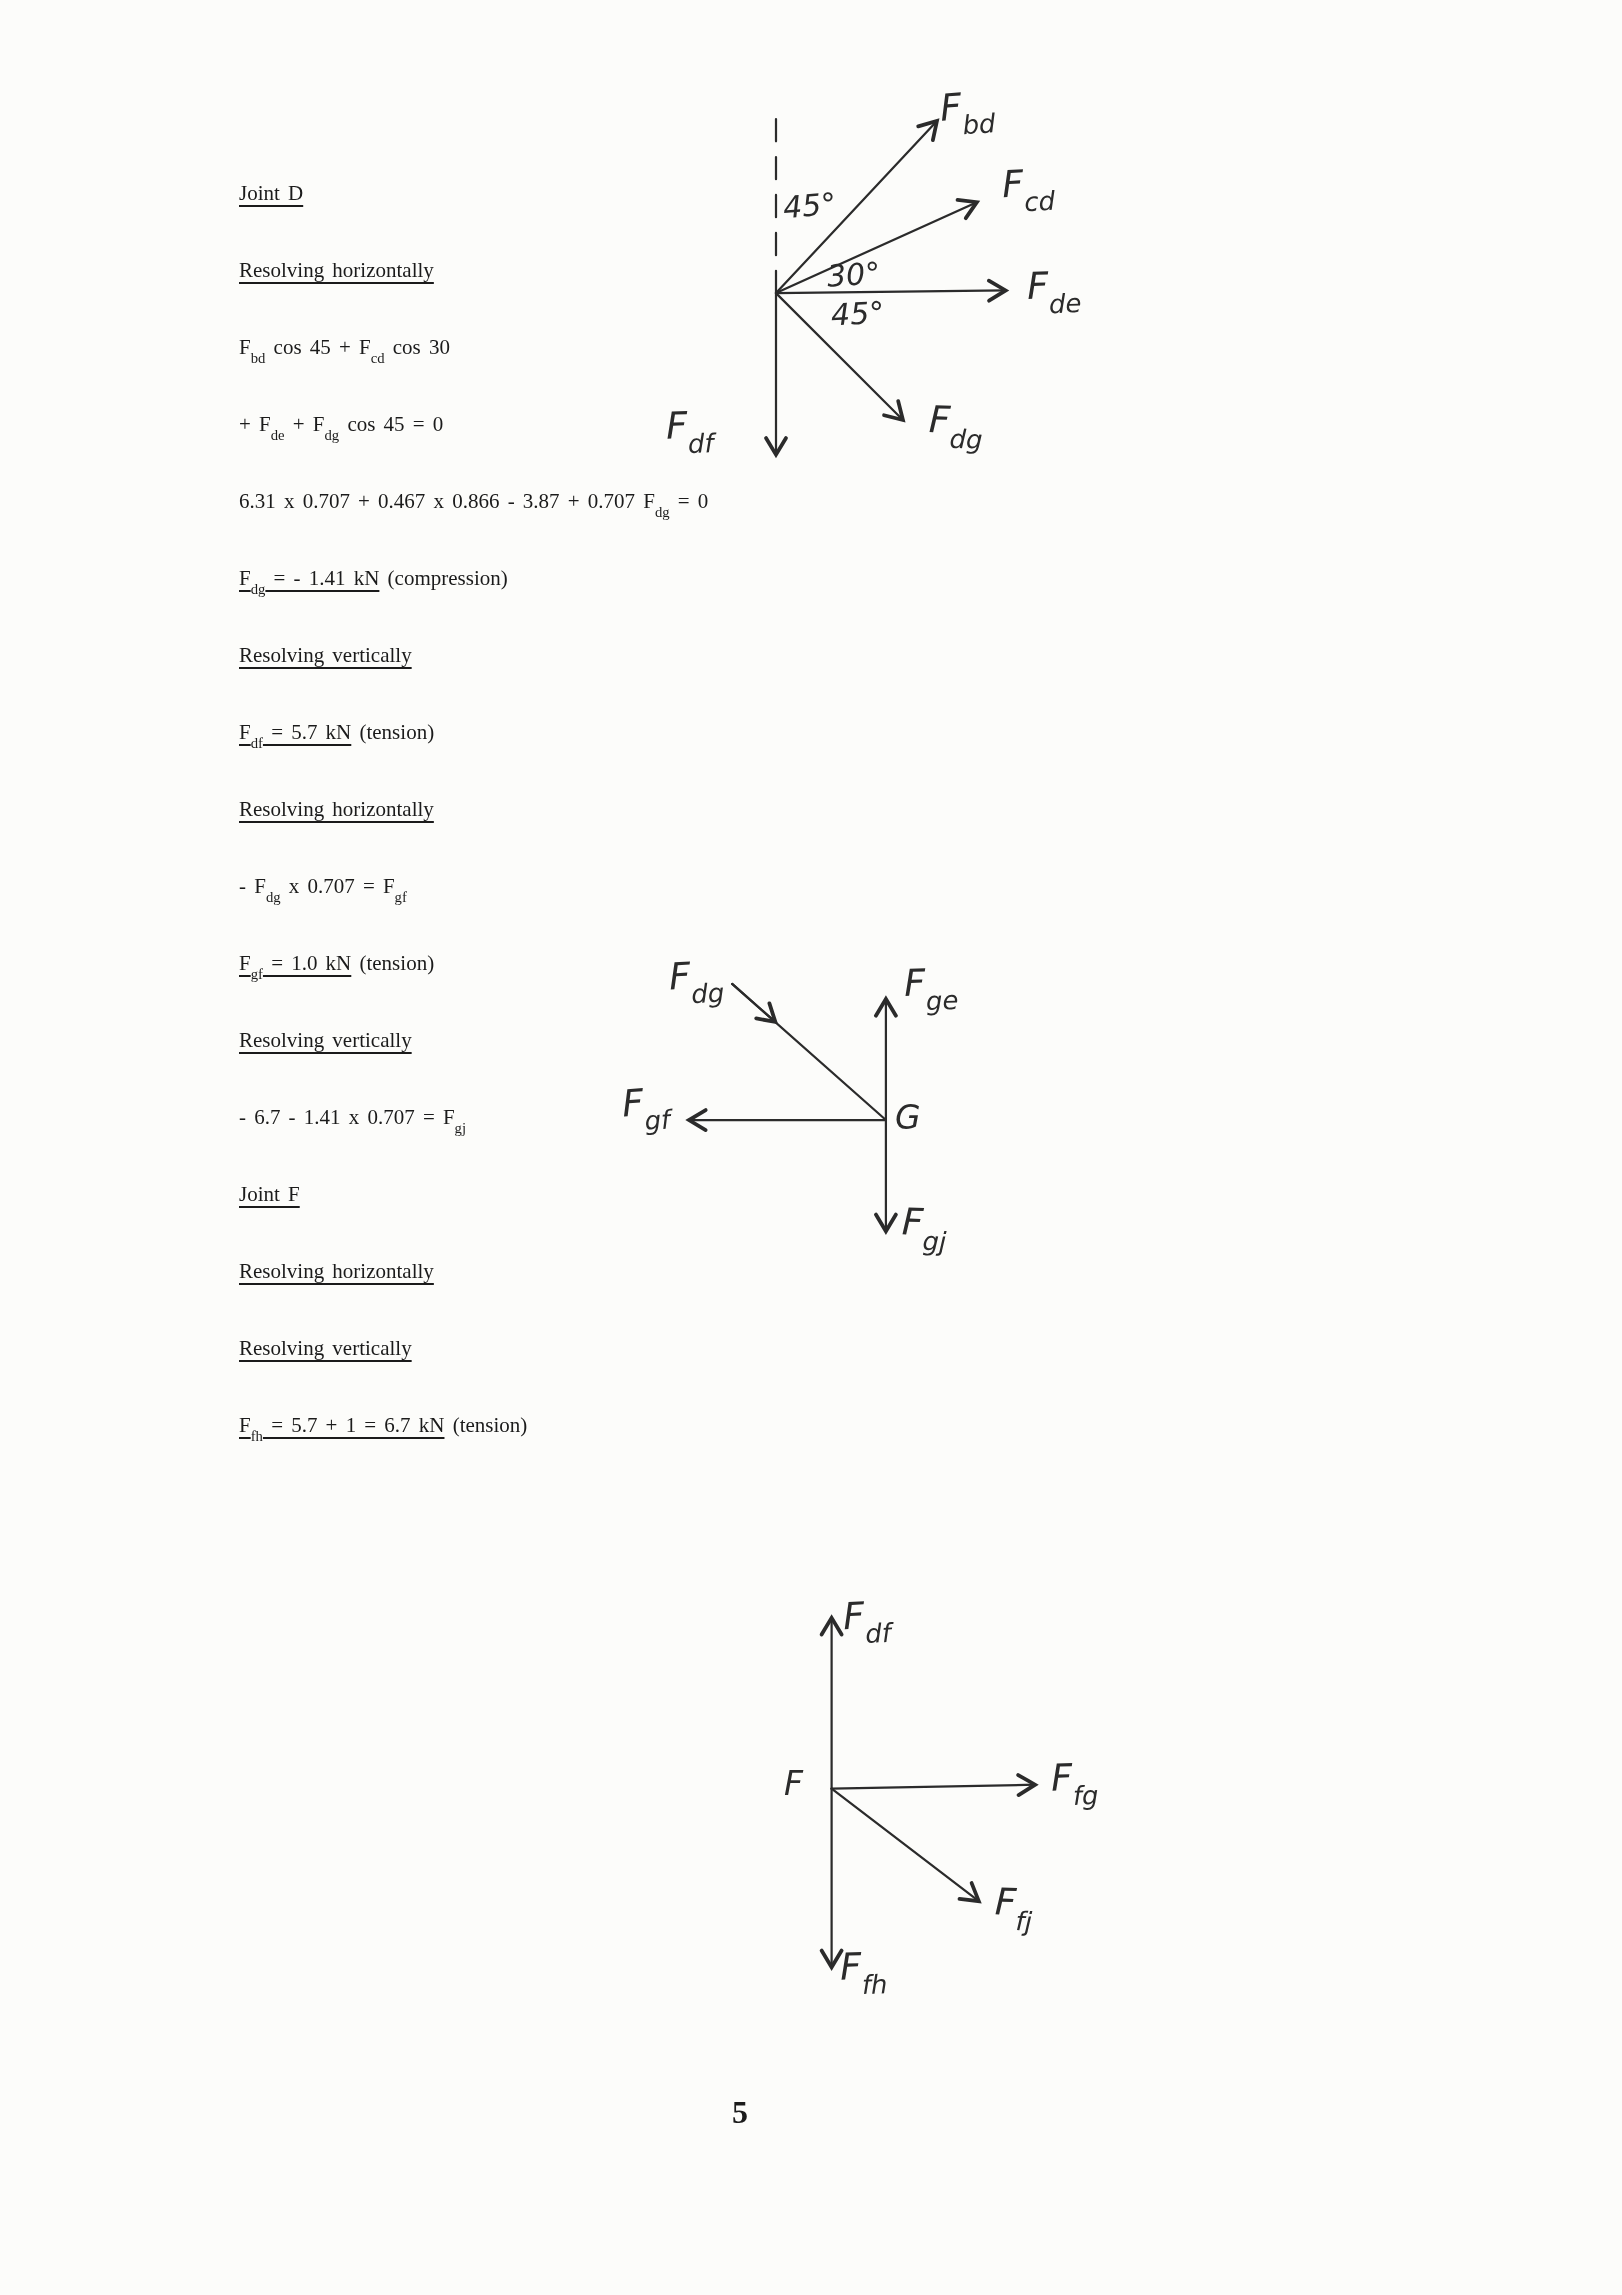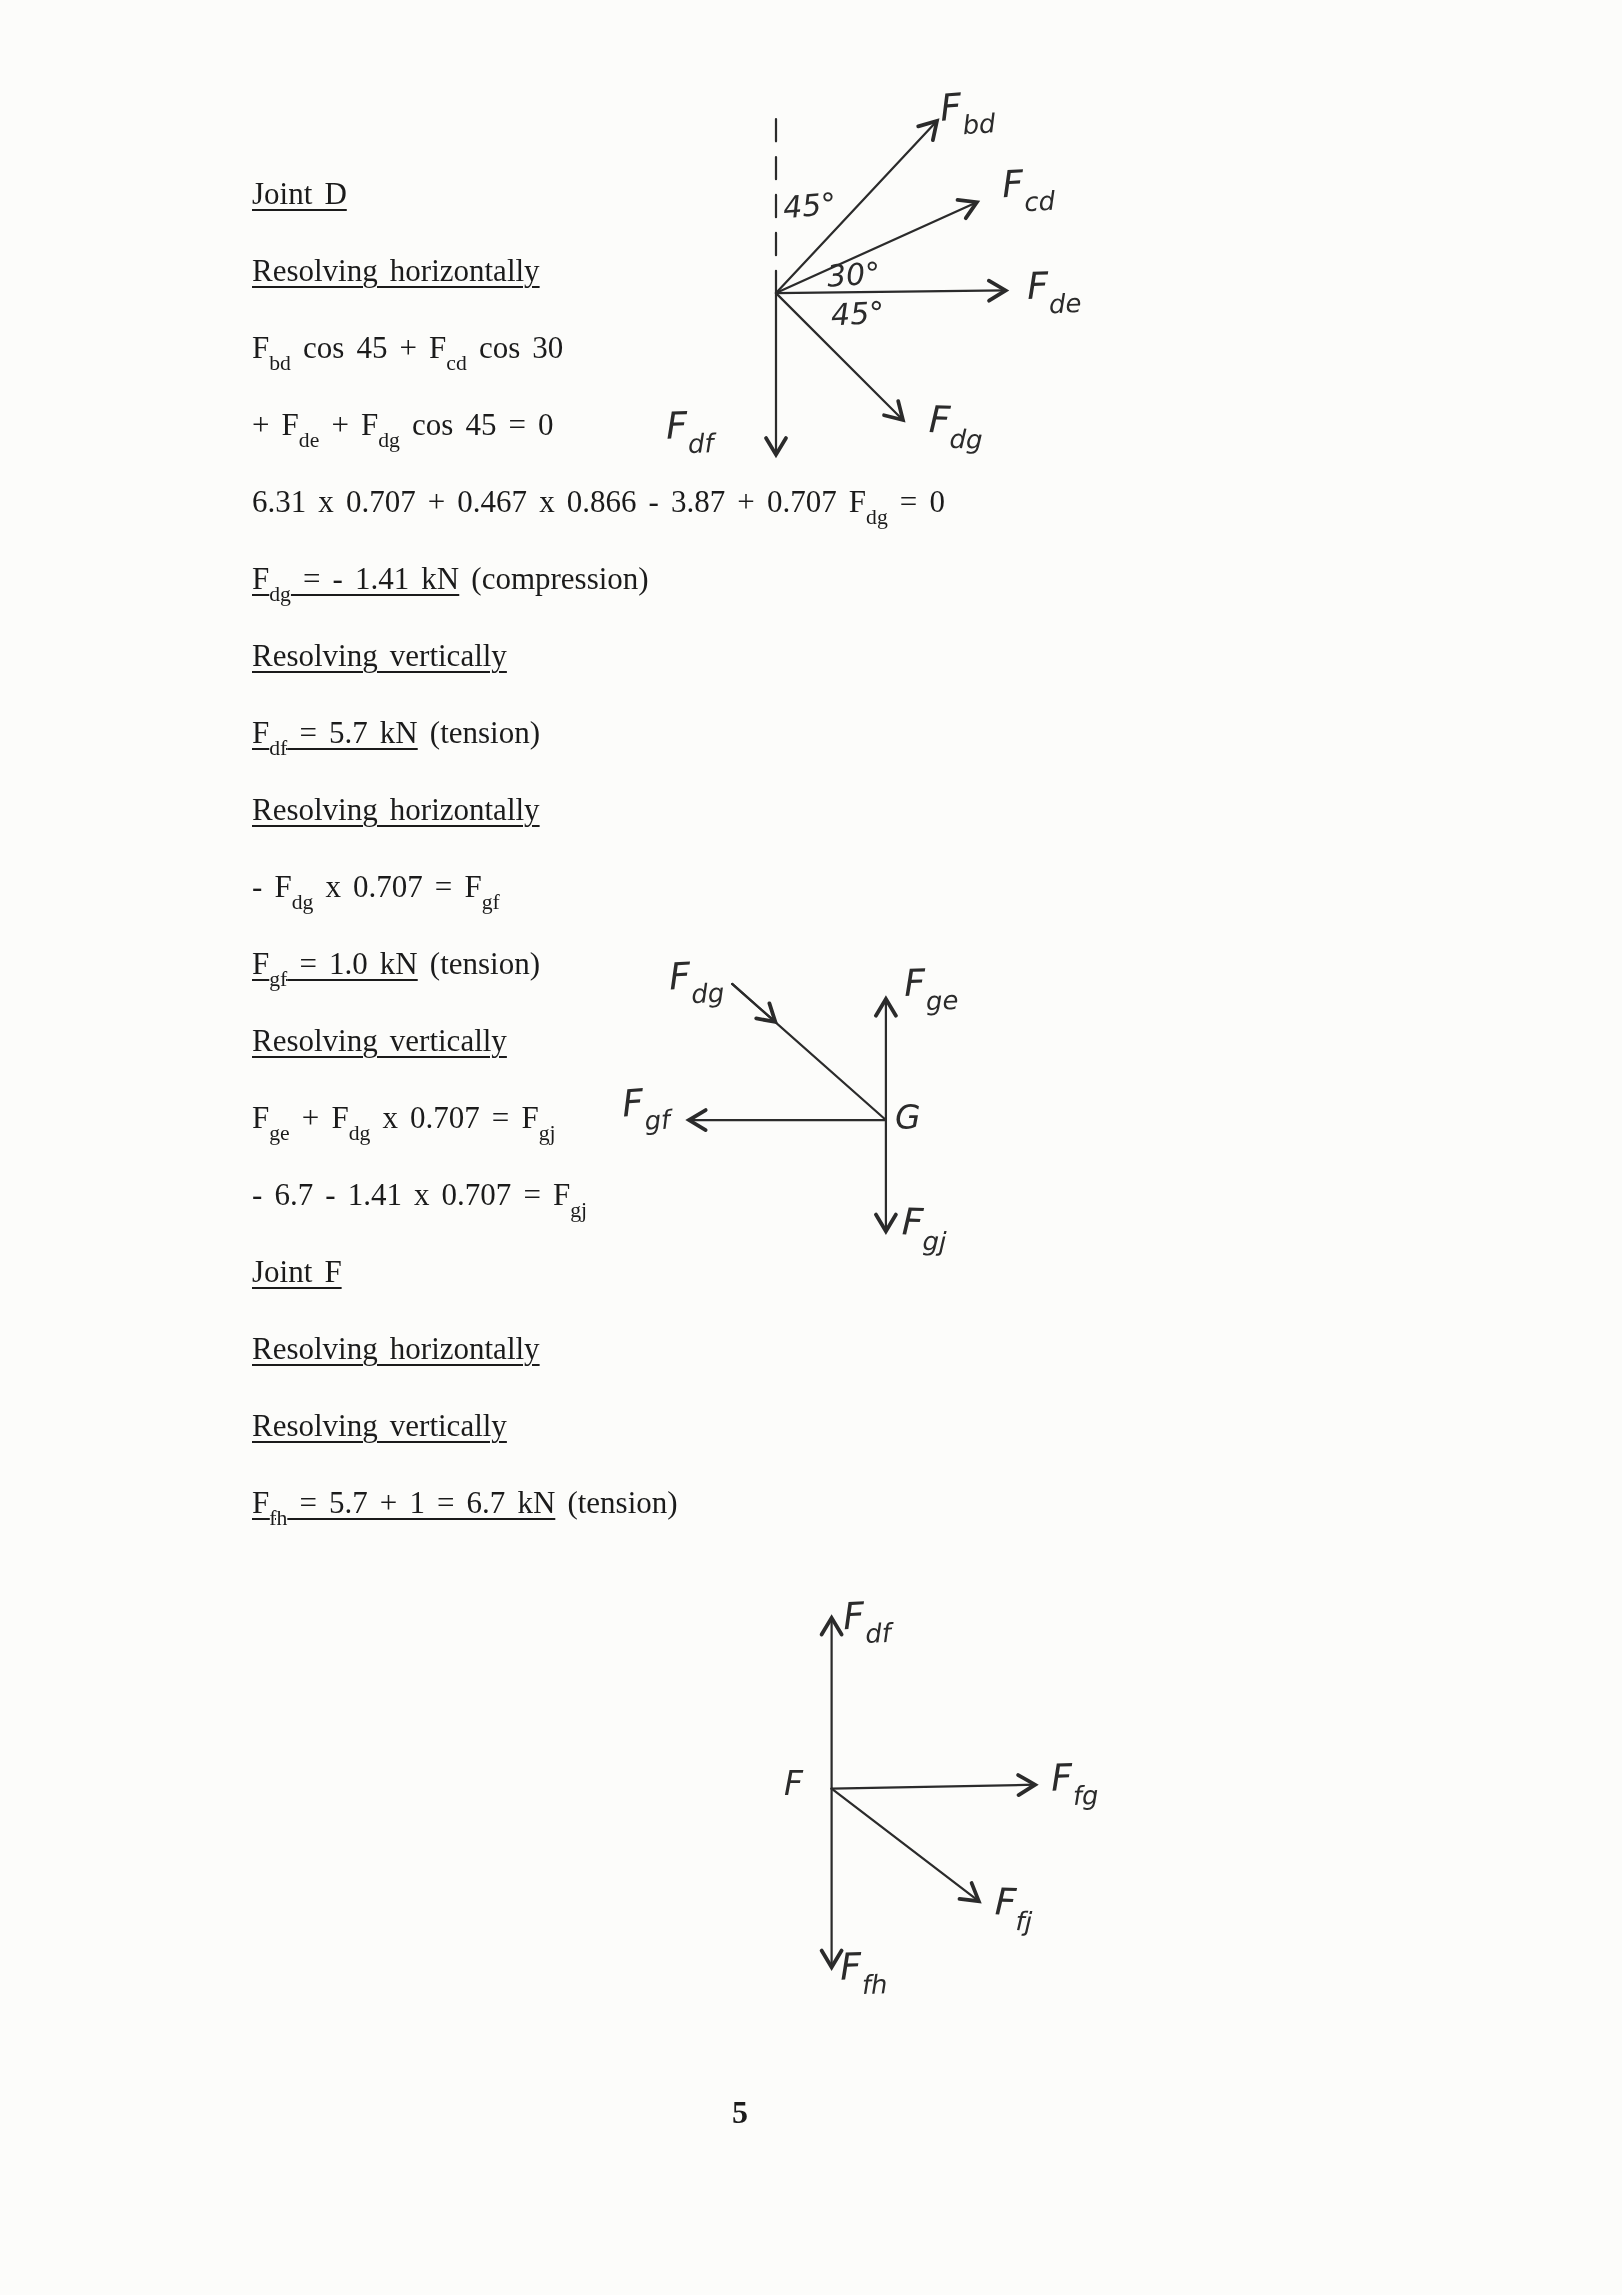--- a/index.html
+++ b/index.html
@@ -1,21 +1,21 @@
 <!DOCTYPE html>
 <html style="font-size:10.5px"><head>
 <meta charset="utf-8">
 <style>
   html,body{margin:0;padding:0}
   body{
     width:1622px;height:2295px;position:relative;overflow:hidden;
     background:#fcfcfa;color:#1b1b1b;
     font-family:"Liberation Serif","DejaVu Serif",serif;
   }
-  .textcol{position:absolute;left:252px;top:155px;font-size:31px;word-spacing:0.14em}
+  .textcol{position:absolute;left:239px;top:155px;font-size:21px;word-spacing:0.14em}
   .line{height:77px;line-height:77px;white-space:nowrap}
   .line sub,.hand sub{font-size:0.7em;position:relative;top:0.24em;line-height:0}
   .u{text-decoration:underline;text-decoration-thickness:2px;text-underline-offset:5.2px}
   .overlay{position:absolute;left:0;top:0}
   .hand{
     position:absolute;white-space:nowrap;color:#2b2b2b;
     font-family:"DejaVu Sans",sans-serif;font-style:italic;font-size:37px;
   }
   .hand.angle{font-size:30px}
   .hand.jointletter{font-size:33px}
@@ -32,21 +32,20 @@
     <div class="line">F<sub>bd</sub> cos 45 + F<sub>cd</sub> cos 30</div>
     <div class="line">+ F<sub>de</sub> + F<sub>dg</sub> cos 45 = 0</div>
     <div class="line">6.31 x 0.707 + 0.467 x 0.866 - 3.87 + 0.707 F<sub>dg</sub> = 0</div>
     <div class="line"><span class="u">F<sub>dg</sub> = - 1.41 kN</span> (compression)</div>
     <div class="line"><span class="u">Resolving vertically</span></div>
     <div class="line"><span class="u">F<sub>df</sub> = 5.7 kN</span> (tension)</div>
     <div class="line"><span class="u">Resolving horizontally</span></div>
     <div class="line">- F<sub>dg</sub> x 0.707 = F<sub>gf</sub></div>
     <div class="line"><span class="u">F<sub>gf</sub> = 1.0 kN</span> (tension)</div>
     <div class="line"><span class="u">Resolving vertically</span></div>
-    <div class="line">F<sub>ge</sub> + F<sub>dg</sub> x 0.707 = F<sub>gj</sub></div>
     <div class="line">- 6.7 - 1.41 x 0.707 = F<sub>gj</sub></div>
     <div class="line"><span class="u">Joint F</span></div>
     <div class="line"><span class="u">Resolving horizontally</span></div>
     <div class="line"><span class="u">Resolving vertically</span></div>
     <div class="line"><span class="u">F<sub>fh</sub> = 5.7 + 1 = 6.7 kN</span> (tension)</div>
   </section>
 
   <svg class="overlay" width="1622" height="2295" viewBox="0 0 2479 3508">
     <defs>
       <marker id="ah" markerWidth="12" markerHeight="12" viewBox="0 0 12 12" refX="10" refY="6" orient="auto">

